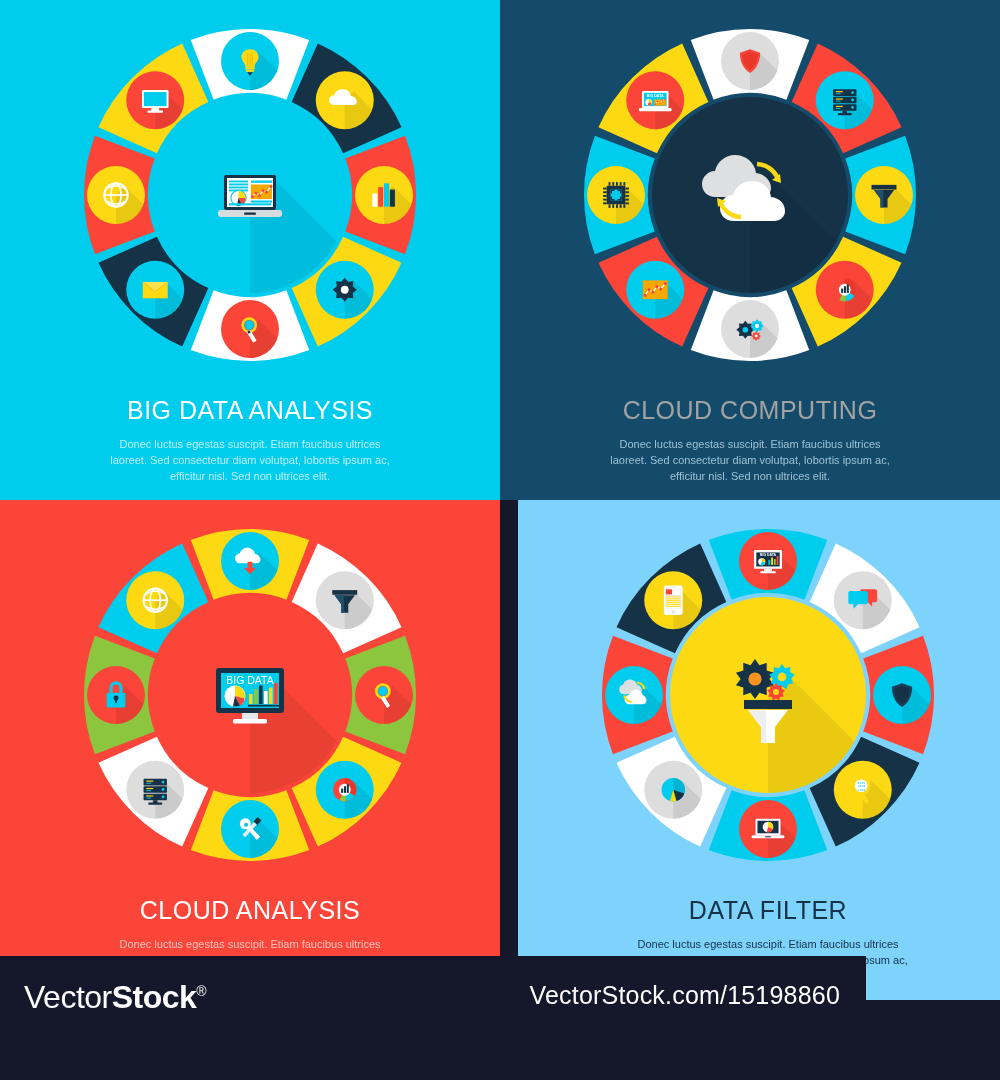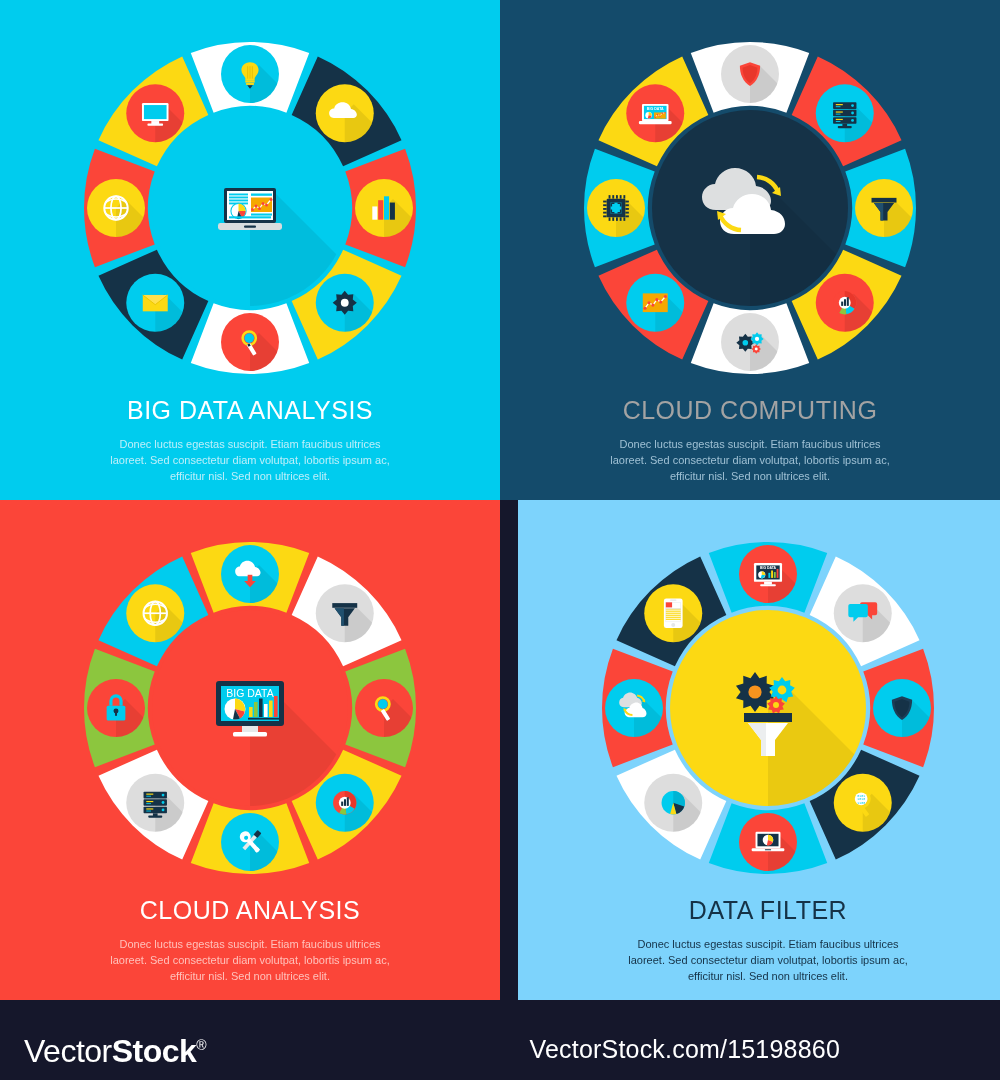--- a/index.html
+++ b/index.html
@@ -6,30 +6,30 @@
   html,body{margin:0;padding:0;background:#15172b;}
   body{font-family:"Liberation Sans", sans-serif;}
   #page{position:relative;width:1000px;height:1080px;overflow:hidden;background:#15172b;}
 
   .quad{position:absolute;width:500px;height:500px;overflow:hidden;}
   #q1{left:0;top:0;}
   #q2{left:500px;top:0;}
   #q3{left:0;top:500px;}
   #q4{left:500px;top:500px;}
 
-  .wheel{position:absolute;left:80px;top:38px;width:340px;height:340px;}
+  .wheel{position:absolute;left:80px;top:25px;width:340px;height:340px;}
   .wheel svg{display:block;width:340px;height:340px;overflow:visible;}
 
   .ttl{position:absolute;left:0;right:0;text-align:center;font-size:25px;letter-spacing:.5px;
        font-weight:400;line-height:1;top:398px;}
   .desc{position:absolute;left:110px;right:110px;text-align:center;font-size:11px;
         line-height:1.45;top:437px;}
 
   
-  #footer{position:absolute;left:0;top:1010px;width:866px;height:70px;background:#15172b;}
+  #footer{position:absolute;left:0;top:956px;width:866px;height:70px;background:#15172b;}
   #logo{position:absolute;left:24px;top:16px;font-size:32px;color:#fff;letter-spacing:-.5px;
         line-height:38px;white-space:nowrap;}
   #logo .lt{font-weight:300;}
   #logo .bd{font-weight:700;}
   #logo .reg{font-size:14px;vertical-align:super;font-weight:400;}
   #url{position:absolute;right:26px;top:25px;font-size:25px;color:#fff;white-space:nowrap;
        letter-spacing:.2px;}
 </style>
 </head>
 <body>

